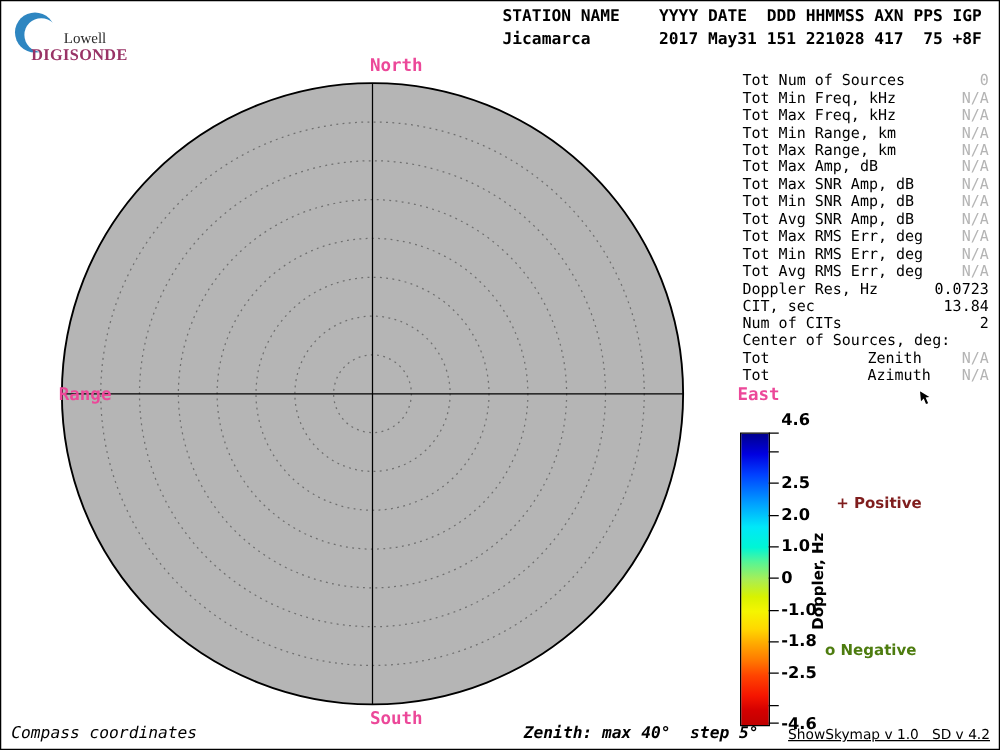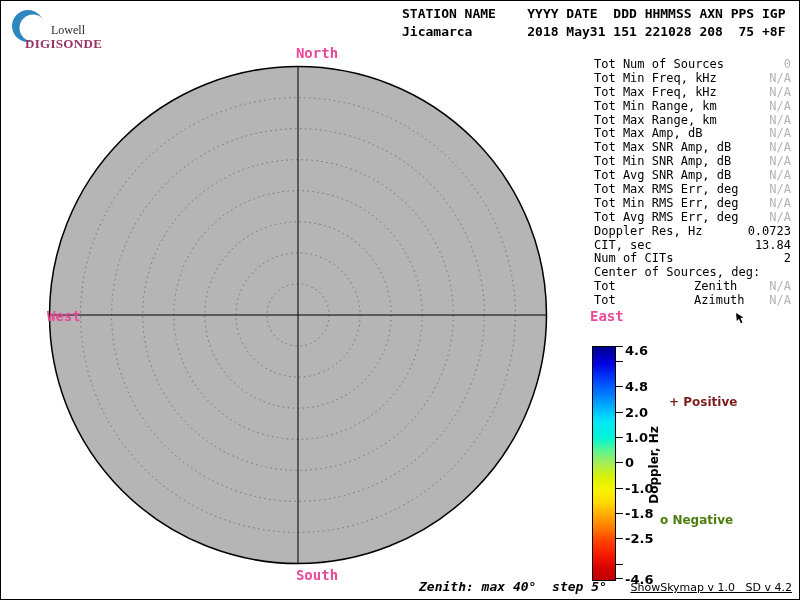--- a/index.html
+++ b/index.html
@@ -42,40 +42,40 @@
   <div class="abs" style="left:8px;top:6px;width:140px;height:44px;">
     <svg class="abs" style="left:2px;top:1px;" width="36" height="40" viewBox="0 0 36 40">
       <circle cx="17" cy="18" r="16" fill="#2e86c1"></circle>
       <circle cx="22" cy="20" r="13.5" fill="#ffffff"></circle>
     </svg>
     <span class="logo-lowell">Lowell</span>
     <span class="logo-digisonde">DIGISONDE</span>
   </div>
 
   <pre class="hdr abs" style="left:401px;top:4px;"><span>STATION NAME    YYYY DATE  DDD HHMMSS AXN PPS IGP</span>
-<span>Jicamarca       2018 May31 151 221028 208  75 +8F</span></pre>
+<span>Jicamarca       2017 May31 151 221028 417  75 +8F</span></pre>
 
   <svg class="abs" style="left:47px;top:64px;" width="500" height="500">
     <circle cx="250" cy="250" r="248.5" fill="#b5b5b5" stroke="#000" stroke-width="1.5"></circle>
     <g stroke="#6f6f6f" stroke-width="1" fill="none" stroke-dasharray="1.5,3.5">
       <circle cx="250" cy="250" r="31.1"></circle>
       <circle cx="250" cy="250" r="62.1"></circle>
       <circle cx="250" cy="250" r="93.2"></circle>
       <circle cx="250" cy="250" r="124.3"></circle>
       <circle cx="250" cy="250" r="155.3"></circle>
       <circle cx="250" cy="250" r="186.4"></circle>
       <circle cx="250" cy="250" r="217.4"></circle>
     </g>
     <line x1="250" y1="1.5" x2="250" y2="498.5" stroke="#000" stroke-width="1"></line>
     <line x1="1.5" y1="250" x2="498.5" y2="250" stroke="#000" stroke-width="1"></line>
   </svg>
 
   <div class="compass abs" style="left:297px;top:44px;transform:translateX(-50%);">North</div>
   <div class="compass abs" style="left:297px;top:566px;transform:translateX(-50%);">South</div>
-  <div class="compass abs" style="left:8px;top:307px;">West</div>
+  <div class="compass abs" style="left:8px;top:307px;">Range</div>
   <div class="compass abs" style="left:551px;top:307px;">East</div>
 
   <div class="stats abs" style="left:593px;top:57px;width:198px;">
     <div class="stat-row">
         <span class="stat-label">Tot Num of Sources</span>
         <span class="stat-value muted">0</span>
       </div>
     <div class="stat-row">
         <span class="stat-label">Tot Min Freq, kHz</span>
         <span class="stat-value muted">N/A</span>
@@ -156,30 +156,31 @@
   <div class="cb-tick" style="top:360px;"></div>
   <div class="cb-tick" style="top:385px;"></div>
   <div class="cb-tick" style="top:411px;"></div>
   <div class="cb-tick" style="top:436px;"></div>
   <div class="cb-tick" style="top:461px;"></div>
   <div class="cb-tick" style="top:487px;"></div>
   <div class="cb-tick" style="top:512px;"></div>
   <div class="cb-tick" style="top:537px;"></div>
   <div class="cb-tick" style="top:563px;"></div>
   <div class="cb-tick" style="top:577px;"></div>
-  <div class="cb-label" style="top:342px;">4.6</div>
-  <div class="cb-label" style="top:378px;">4.8</div>
+  <div class="cb-label" style="top:328px;">4.6</div>
+  <div class="cb-label" style="top:378px;">2.5</div>
   <div class="cb-label" style="top:404px;">2.0</div>
   <div class="cb-label" style="top:429px;">1.0</div>
   <div class="cb-label" style="top:454px;">0</div>
   <div class="cb-label" style="top:480px;">-1.0</div>
   <div class="cb-label" style="top:505px;">-1.8</div>
   <div class="cb-label" style="top:530px;">-2.5</div>
   <div class="cb-label" style="top:571px;">-4.6</div>
   <div class="cb-title">Doppler, Hz</div>
 
   <div class="legend" style="left:668px;top:394px;color:#7f1d1d;"><span>+</span> <span>Positive</span></div>
   <div class="legend" style="left:659px;top:512px;color:#4d7c0f;"><span>o</span> <span>Negative</span></div>
 
+  <div class="footer-note" style="left:8px;top:578px;">Compass coordinates</div>
   <div class="footer-note" style="left:418px;top:578px;font-weight:bold;">Zenith: max 40°  step 5°</div>
   <div class="version">ShowSkymap v 1.0   SD v 4.2</div>
 
 </div>
 
 </body></html>

